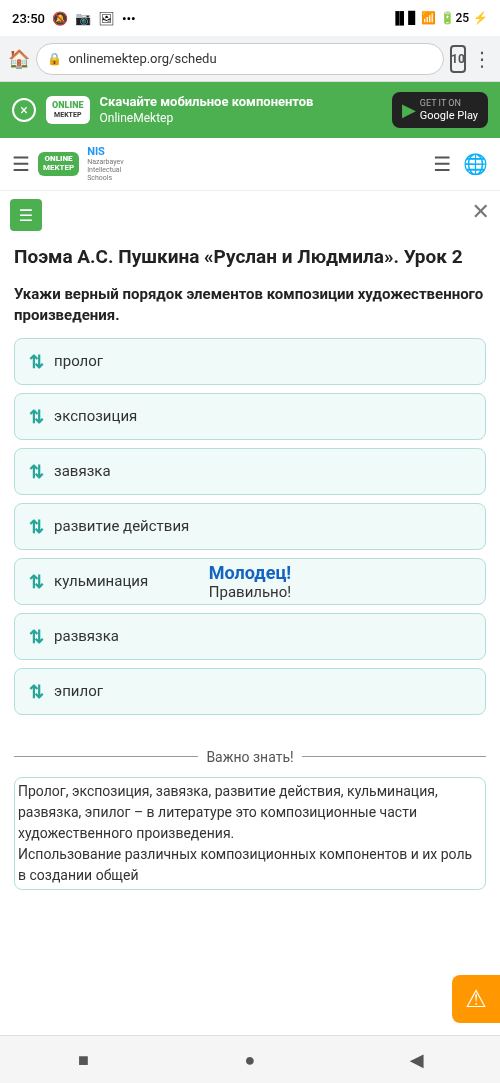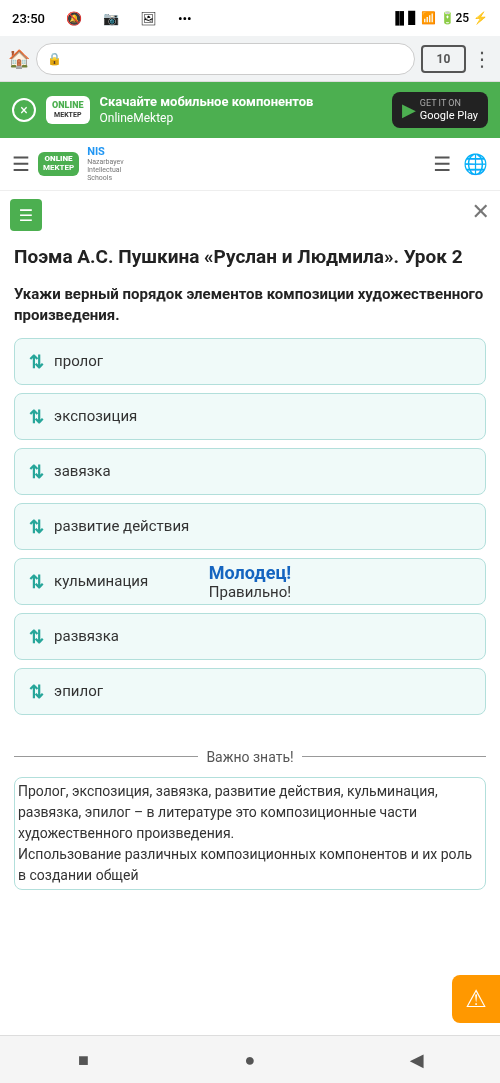--- a/index.html
+++ b/index.html
@@ -10,21 +10,21 @@
     .status-bar {
       background: #fff;
       height: 36px;
       display: flex;
       align-items: center;
       justify-content: space-between;
       padding: 0 12px;
       font-size: 13px;
       font-weight: 500;
     }
-    .status-left { display: flex; align-items: center; gap: 21px; }
+    .status-left { display: flex; align-items: center; gap: 7px; }
     .status-right { display: flex; align-items: center; gap: 4px; font-size: 12px; }
 
     
     .browser-bar {
       background: #f1f3f4;
       height: 46px;
       display: flex;
       align-items: center;
       padding: 0 8px;
       gap: 6px;
@@ -39,21 +39,21 @@
       height: 32px;
       display: flex;
       align-items: center;
       padding: 0 10px;
       gap: 6px;
       font-size: 13px;
       color: #333;
     }
     .url-bar .lock-icon { font-size: 12px; color: #4caf50; }
     .tab-count {
-      width: 45px; height: 28px;
+      width: 16px; height: 28px;
       border: 2px solid #555;
       border-radius: 4px;
       display: flex; align-items: center; justify-content: center;
       font-size: 12px; font-weight: bold; color: #555;
     }
     .more-icon { font-size: 20px; color: #555; }
 
     
     .banner {
       background: #4caf50;
@@ -298,20 +298,21 @@
     <span>📶</span>
     <span>🔋25</span>
     <span>⚡</span>
   </div>
 </div>
 
 <div class="browser-bar">
   <span class="home-icon">🏠</span>
   <div class="url-bar">
     <span class="lock-icon">🔒</span>
+    <span>onlinemektep.org/schedu</span>
   </div>
   <div class="tab-count">10</div>
   <span class="more-icon">⋮</span>
 </div>
 
 <div class="banner">
   <div class="banner-close">
     <span>×</span>
   </div>
   <div class="banner-logo">

